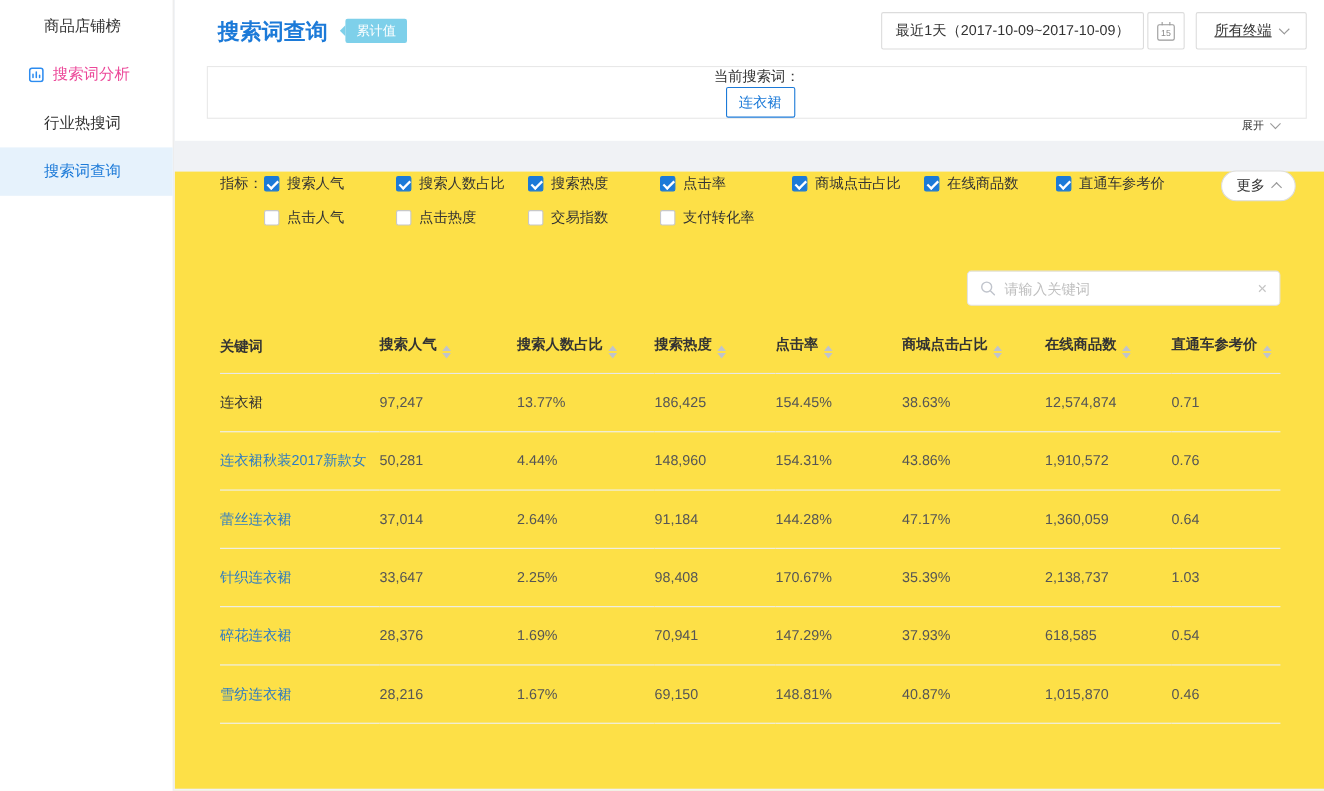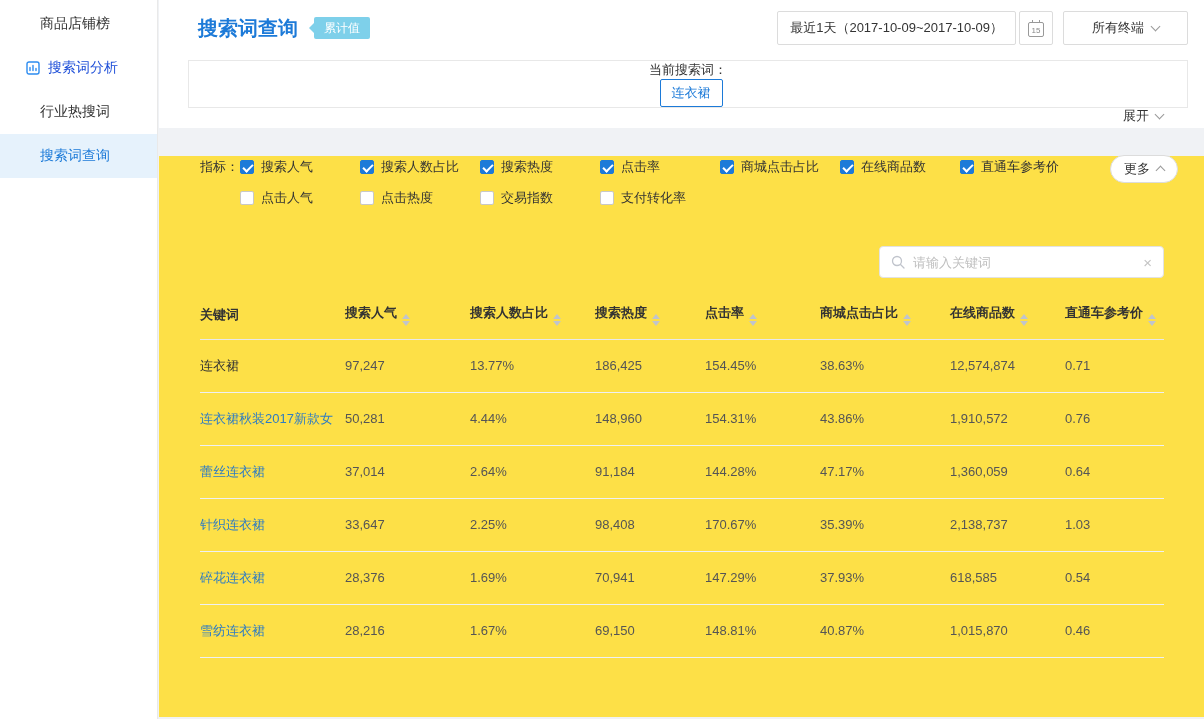--- a/index.html
+++ b/index.html
@@ -14,21 +14,21 @@
   
   .sidebar {
     position:absolute; left:0; top:0; bottom:0; width:158px;
     background:#fff; border-right:1px solid #e9e9e9; z-index:2;
     padding-top:2px;
   }
   .side-item {
     height:44px; display:flex; align-items:center;
     padding-left:40px; font-size:14px; color:#333; cursor:pointer;
   }
-  .side-item.has-icon { padding-left:26px; color:#1d4ed8; }
+  .side-item.has-icon { padding-left:26px; color:#ec4899; }
   .side-icon { display:flex; margin-right:8px; }
   .side-item.active { background:#e6f2fc; color:var(--accent,#1c7ad8); }
   
   .main { margin-left:159px; }
   .top-section { background:#fff; padding-bottom:20px; }
   .header-row { display:flex; align-items:center; height:56px; padding:0 16px 0 39px; }
   .page-title { font-size:20px; font-weight:bold; color:var(--accent,#1c7ad8); }
   .badge {
     position:relative; margin-left:16px; background:var(--badge,#7ed0ea); color:#fff;
     font-size:12px; padding:3px 10px; border-radius:2px; line-height:1.4;
@@ -40,21 +40,21 @@
   }
   .header-right { margin-left:auto; display:flex; align-items:center; gap:10px; }
   .date-group { display:flex; gap:3px; }
   .date-btn,.cal-btn,.terminal-btn {
     height:34px; border:1px solid #dcdcdc; background:#fff; border-radius:2px;
     display:flex; align-items:center; font-size:13px; color:#333; cursor:pointer;
     font-family:inherit;
   }
   .date-btn { padding:0 12px; }
   .cal-btn { width:34px; justify-content:center; }
-  .terminal-btn { padding:0 28px; gap:8px; }
+  .terminal-btn { padding:0 16px; gap:8px;text-decoration:underline; }
   .cal-icon {
     width:16px; height:15px; border:1px solid #999; border-radius:2px;
     display:flex; align-items:flex-end; justify-content:center; position:relative; margin-top:2px;
   }
   .cal-icon::before,.cal-icon::after { content:''; position:absolute; top:-3px; width:1px; height:3px; background:#999; }
   .cal-icon::before { left:3px; } .cal-icon::after { right:3px; }
   .cal-day { font-size:8px; color:#888; line-height:1.2; }
   .chev {
     display:inline-block; width:7px; height:7px;
     border-right:1.5px solid #999; border-bottom:1.5px solid #999;
@@ -64,21 +64,21 @@
   
   .filter-box {
     margin:4px 16px 0 29px; height:48px; border:1px solid #e8e8e8;
     display:flex; align-items:center; padding:0 24px; background:#fff;flex-direction:column;
   }
   .filter-label { font-size:13px; color:#333; }
   .word-tag {
     border:1px solid var(--accent,#1c7ad8); color:var(--accent,#1c7ad8);
     font-size:13px; padding:4px 11px; margin-left:6px; border-radius:2px; cursor:pointer;
   }
-  .expand { margin-left:auto; display:flex; align-items:center; gap:7px; font-size:13px; color:#333; cursor:pointer; }
+  .expand { margin-left:auto; display:flex; align-items:center; gap:7px; font-size:10px; color:#333; cursor:pointer; }
   
   .content-section { background:#fde047; margin-top:28px; min-height:561px; padding-top:2px; }
   .indicators { padding:0 26px 0 41px; position:relative; }
   .ind-row { display:flex; align-items:center; margin-bottom:13px; }
   .ind-label { font-size:13px; color:#333; width:40px; flex:none; }
   .cb-row { display:flex; align-items:center; }
   .cb-item { display:flex; align-items:center; width:120px; cursor:pointer; }
   .cb {
     width:14px; height:14px; border:1px solid #c8c8c8; border-radius:2px;
     background:#fff; position:relative; flex:none;

